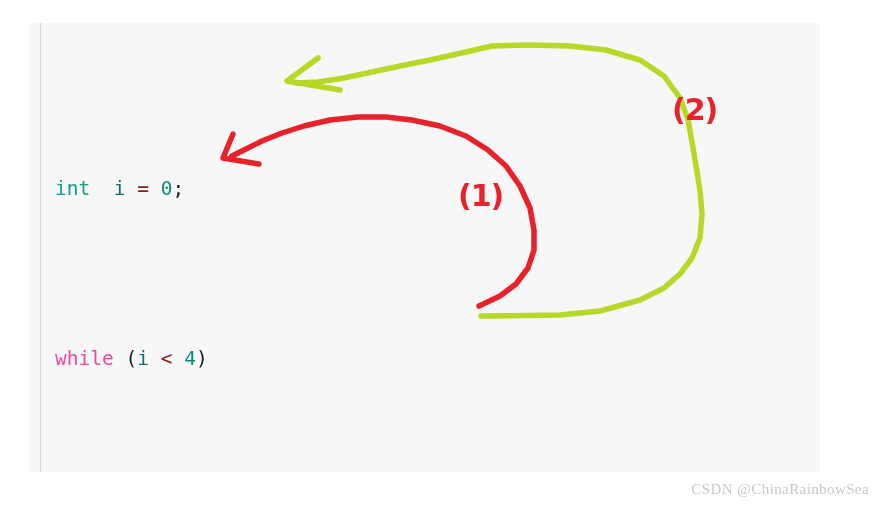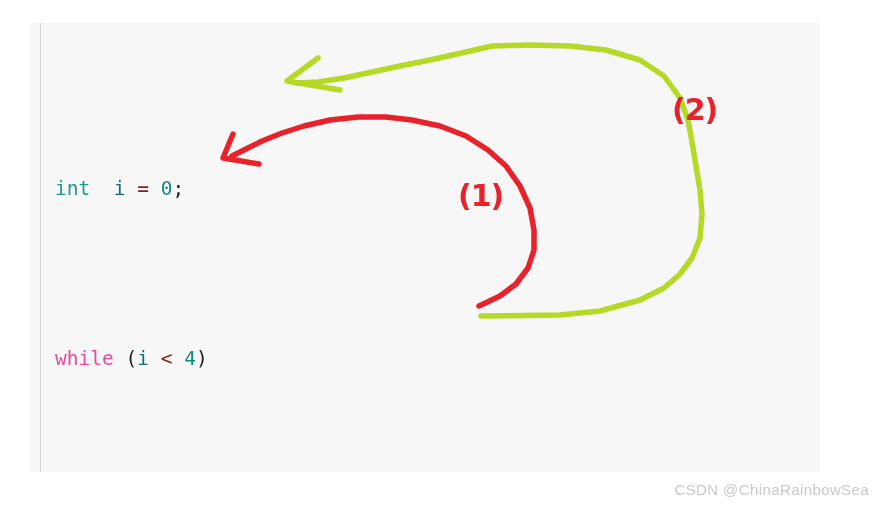--- a/index.html
+++ b/index.html
@@ -82,21 +82,21 @@
     letter-spacing: -1px;
   }
   #label-1 { left: 458px; top: 178px; }
   #label-2 { left: 672px; top: 92px; }
 
   
   #watermark {
     position: absolute;
     right: 14px;
     bottom: 9px;
-    font-family: Liberation Sans, sans-serif;
+    font-family: Liberation Serif, serif;
     font-size: 15px;
     color: #c9c9c9;
     letter-spacing: 0.4px;
     white-space: nowrap;
   }
 </style>
 </head>
 <body>
 
 <div id="screenshot">

